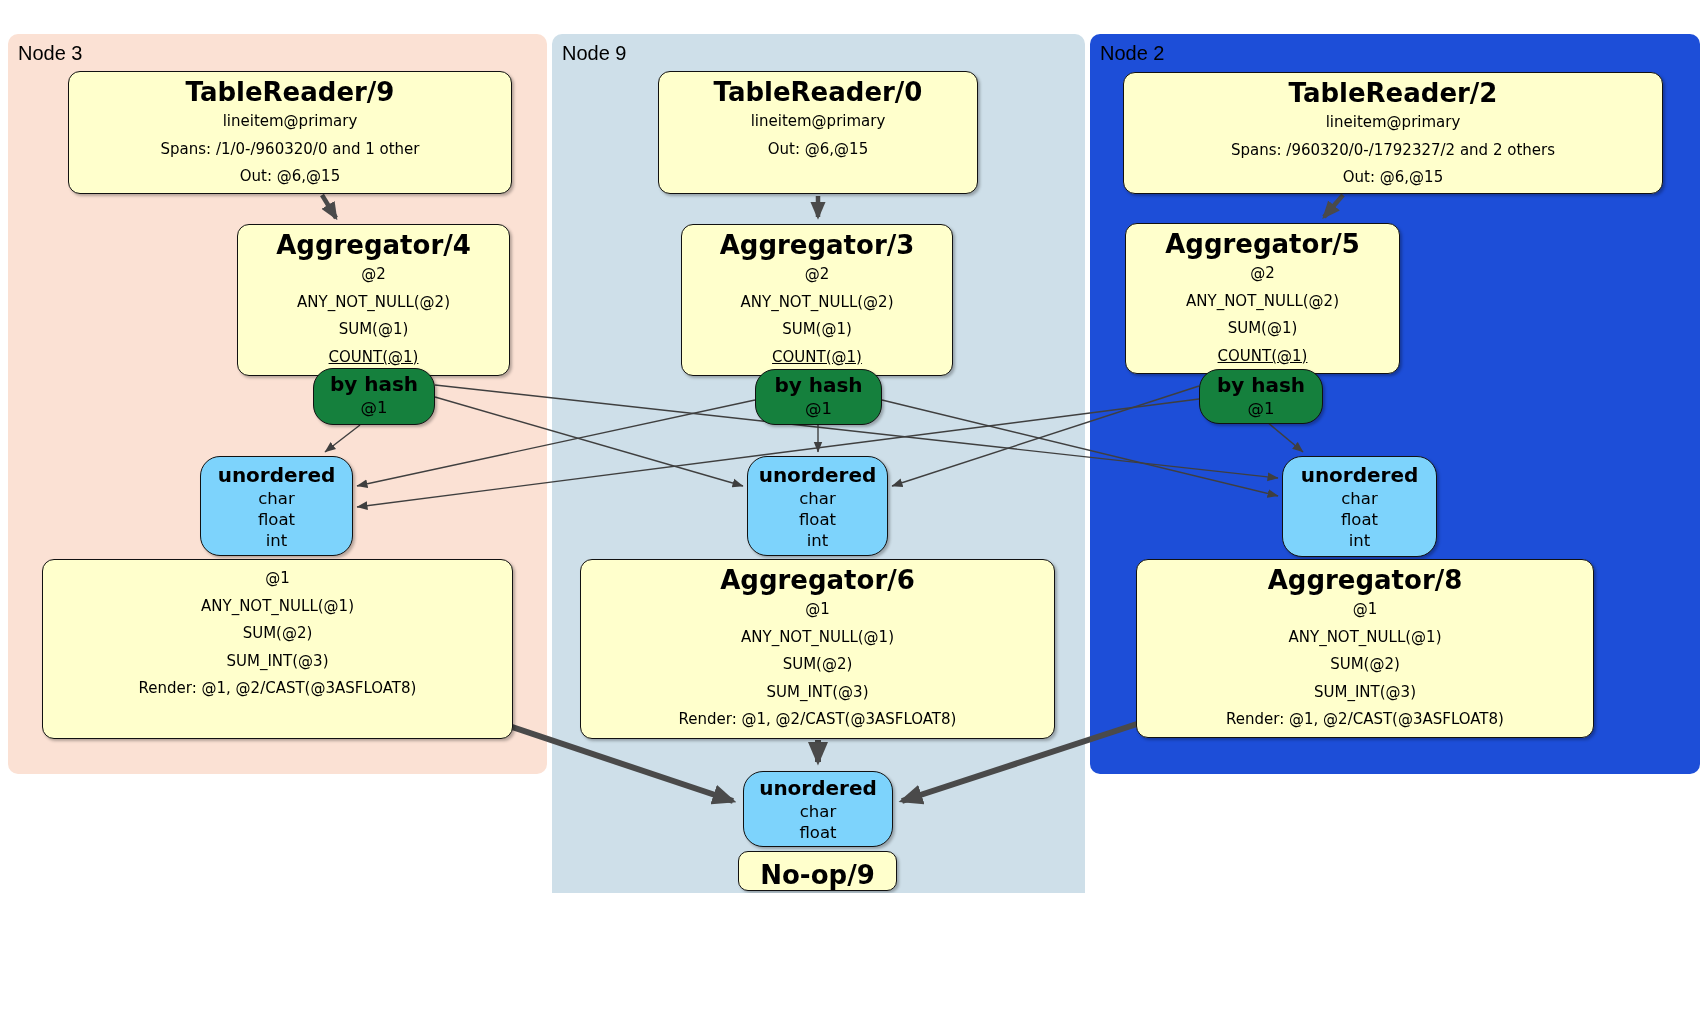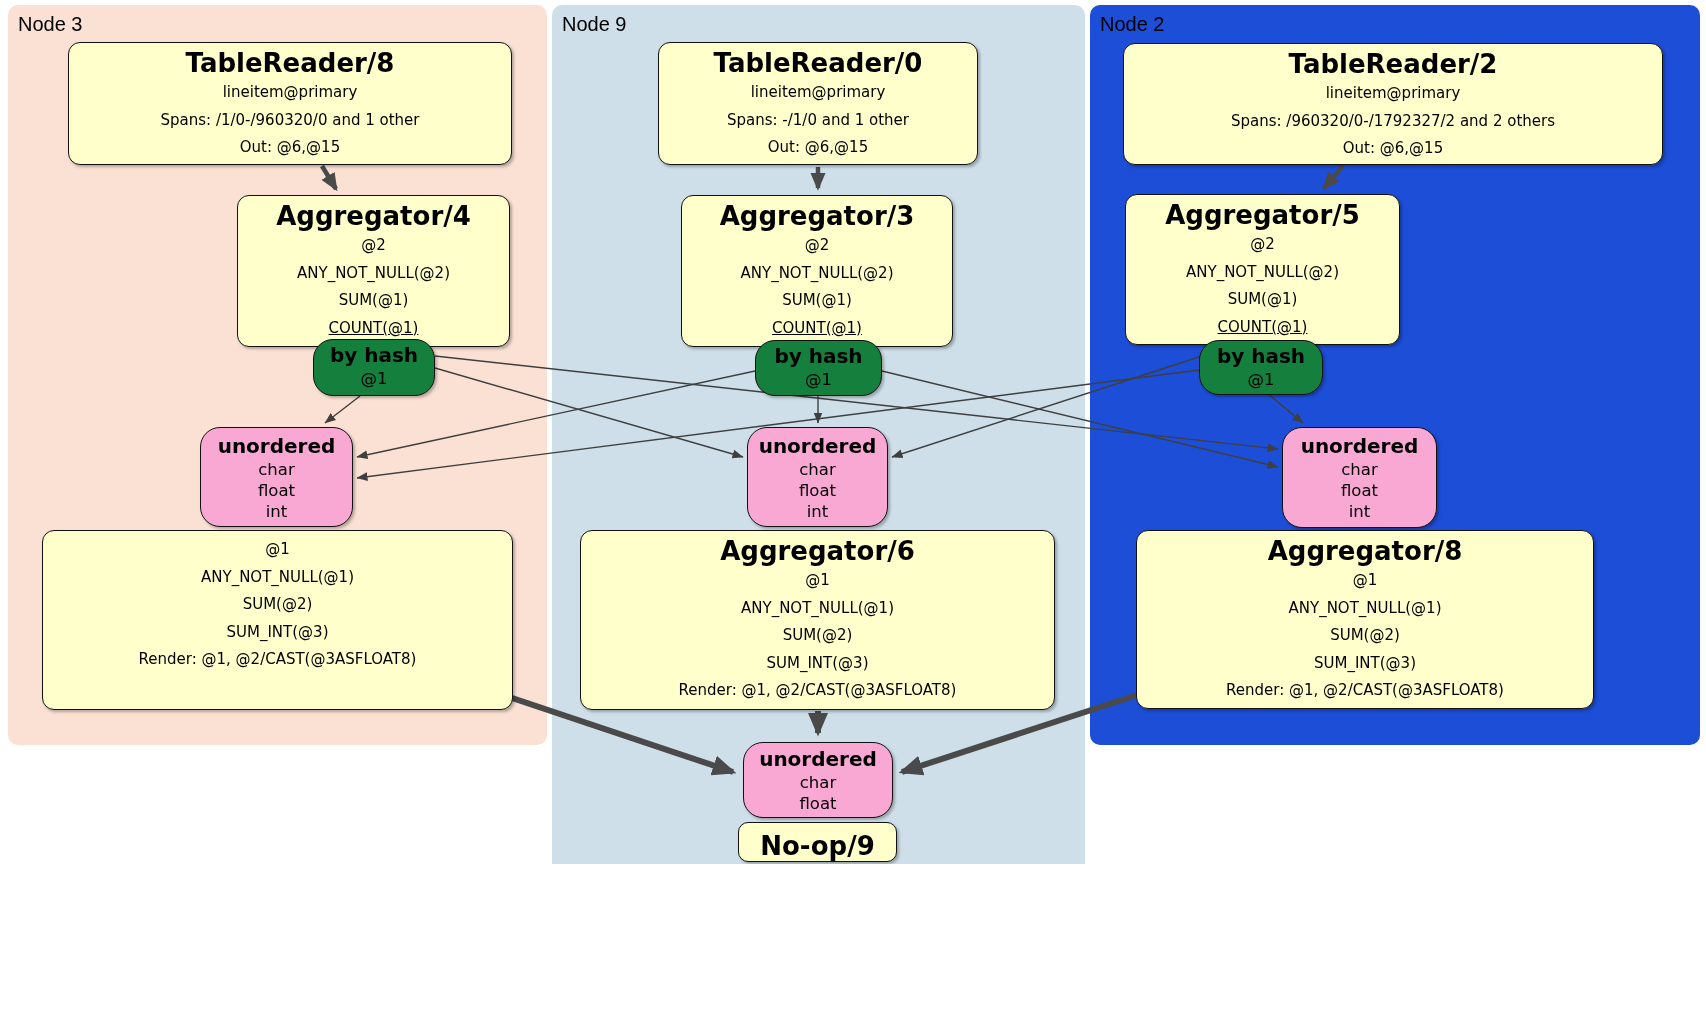--- a/index.html
+++ b/index.html
@@ -1,18 +1,18 @@
 <!DOCTYPE html>
 <html><head>
 <meta charset="utf-8">
 <style>
   html,body{margin:0;padding:0;background:#ffffff;}
   #canvas{
     position:relative;width:1706px;height:864px;overflow:hidden;
-    font-family:"DejaVu Sans","Liberation Sans",sans-serif;color:#000;
+    font-family:"DejaVu Sans","Liberation Sans",sans-serif;color:#000;margin-top:29px;
   }
   .panel{position:absolute;border-radius:10px;z-index:0;}
   .panel-label{
     position:absolute;left:10px;top:8px;font-size:20px;color:#000;
     font-family:"Liberation Sans",sans-serif;
   }
   #edges{position:absolute;left:0;top:0;z-index:1;}
   .box{
     position:absolute;box-sizing:border-box;z-index:2;text-align:center;
     background:#ffffcc;border:1.7px solid #111;border-radius:12px;
@@ -21,21 +21,21 @@
   .box .title{font-weight:bold;font-size:26px;line-height:31px;}
   .box .line{font-size:15px;line-height:27.5px;white-space:nowrap;}
   .underlined{text-decoration:underline;}
   .proc{padding-top:5px;}
   .router{
     background:#15803d;border-radius:20px;z-index:3;padding-top:3px;
   }
   .router .rtitle{font-weight:bold;font-size:20px;line-height:25px;}
   .router .rline{font-size:16.5px;line-height:21px;}
   .sync{
-    background:#f9a8d4;border-radius:20px;z-index:2;padding-top:6px;
+    background:#7dd3fc;border-radius:20px;z-index:2;padding-top:6px;
   }
   .sync .rtitle{font-weight:bold;font-size:20px;line-height:25px;}
   .sync .rline{font-size:16.5px;line-height:21px;}
   .mini{padding-top:8px;border-radius:10px;}
 </style>
 </head>
 <body>
 
 <div id="canvas">
 
@@ -74,29 +74,28 @@
     <path d="M1267,393 L1303,423" stroke="#3f3f3f" stroke-width="1.4" fill="none" marker-end="url(#ah-small)"></path>
 
     <path d="M500,694 L733,772" stroke="#4a4a4a" stroke-width="6" fill="none" marker-end="url(#ah-big)"></path>
     <path d="M818,711 L818,733" stroke="#4a4a4a" stroke-width="6" fill="none" marker-end="url(#ah-big)"></path>
     <path d="M1140,694 L902,772" stroke="#4a4a4a" stroke-width="6" fill="none" marker-end="url(#ah-big)"></path>
 
     <path d="M817,864 L817,924" stroke="#4a4a4a" stroke-width="4" fill="none" marker-end="url(#ah-big)"></path>
   </svg>
 
   <div class="box proc" style="left:68px;top:42px;width:444px;height:123px;">
-    <div class="title">TableReader/8</div>
+    <div class="title">TableReader/9</div>
     <div class="line">lineitem@primary</div>
     <div class="line">Spans: /1/0-/960320/0 and 1 other</div>
     <div class="line">Out: @6,@15</div>
   </div>
   <div class="box proc" style="left:658px;top:42px;width:320px;height:123px;">
     <div class="title">TableReader/0</div>
     <div class="line">lineitem@primary</div>
-    <div class="line">Spans: -/1/0 and 1 other</div>
     <div class="line">Out: @6,@15</div>
   </div>
   <div class="box proc" style="left:1123px;top:43px;width:540px;height:122px;">
     <div class="title">TableReader/2</div>
     <div class="line">lineitem@primary</div>
     <div class="line">Spans: /960320/0-/1792327/2 and 2 others</div>
     <div class="line">Out: @6,@15</div>
   </div>
 
   <div class="box proc" style="left:237px;top:195px;width:273px;height:152px;">

